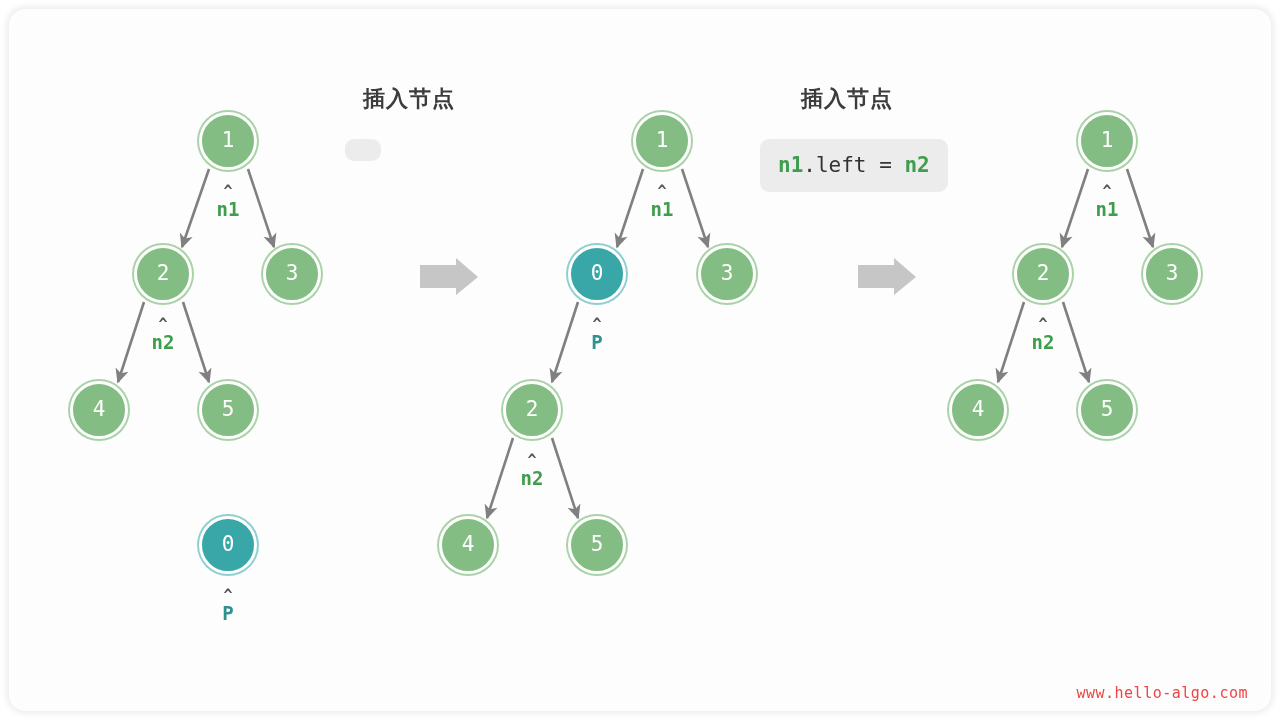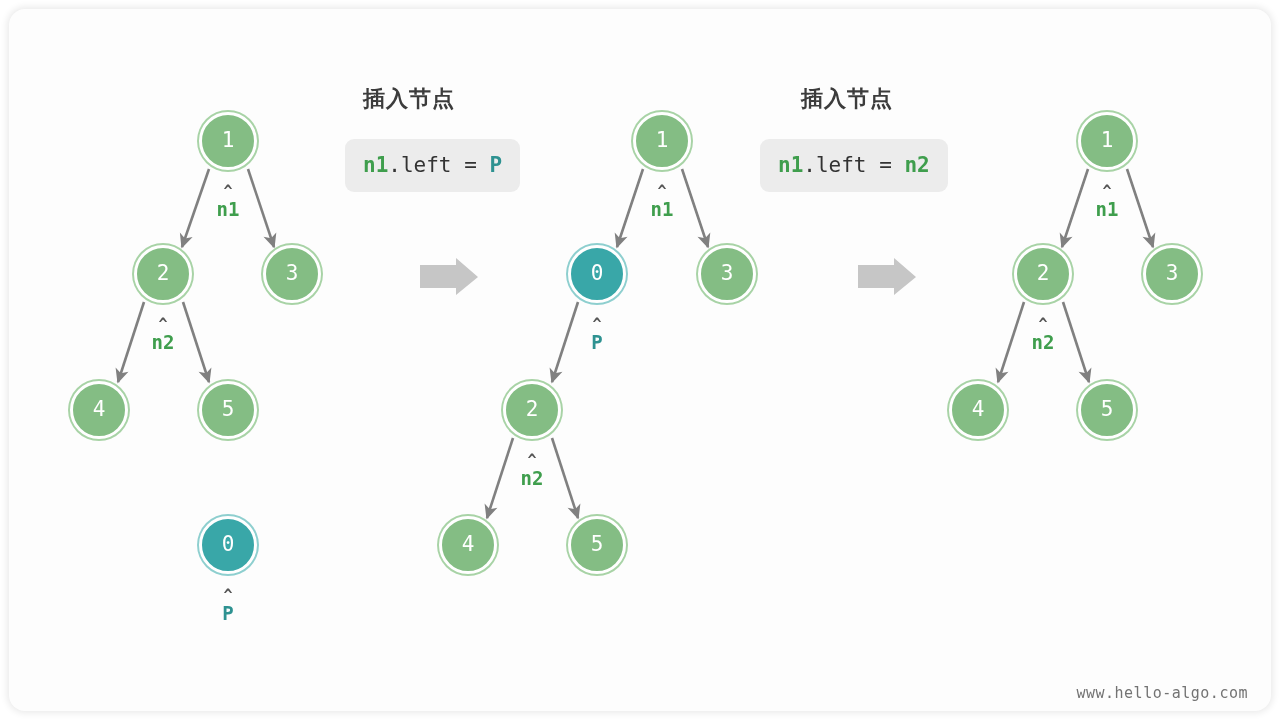--- a/index.html
+++ b/index.html
@@ -102,21 +102,21 @@
   }
   .ptr-green .ptr-name { color: #3f9e4d; }
   .ptr-teal  .ptr-name { color: #2e9291; }
 
   
   #watermark {
     position: absolute;
     right: 32px; bottom: 18px;
     font-family: "DejaVu Sans Mono", monospace;
     font-size: 15px;
-    color: #737373;
+    color: #ef4444;
     letter-spacing: 0.5px;
   }
 </style>
 </head>
 <body>
 
 <div id="figure">
   <div id="card"></div>
 
   <svg id="canvas" viewBox="0 0 1280 720" xmlns="http://www.w3.org/2000/svg">
@@ -145,23 +145,20 @@
     </g>
 
     <path d="M420,265 L456,265 L456,258 L478,277 L456,295 L456,288 L420,288 Z" fill="#c6c6c6"></path>
     <path d="M858,265 L894,265 L894,258 L916,277 L894,295 L894,288 L858,288 Z" fill="#c6c6c6"></path>
   </svg>
 
   <div class="panel-title" style="left:363px; top:84px;">插入节点</div>
   <div class="panel-title" style="left:801px; top:84px;">插入节点</div>
 
   <div class="code-box" style="left:345px; top:139px;">
-    <span class="code-line">
-      <span class="tok-green">n1</span><span class="tok-plain">.left = </span><span class="tok-teal">P</span>
-    </span>
   </div>
 
   <div class="code-box" style="left:760px; top:139px;">
     <span class="code-line">
       <span class="tok-green">n1</span><span class="tok-plain">.left = </span><span class="tok-green">n2</span>
     </span>
   </div>
 
   <div id="nodes-layer">
       <div class="node node-green" style="left: 199px; top: 112px;">

